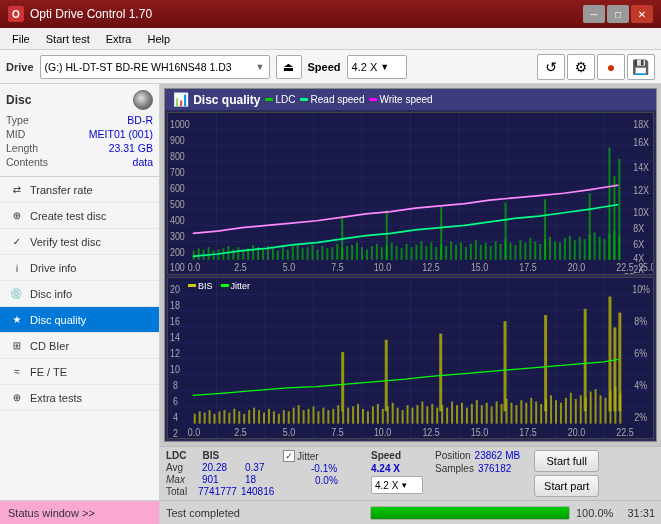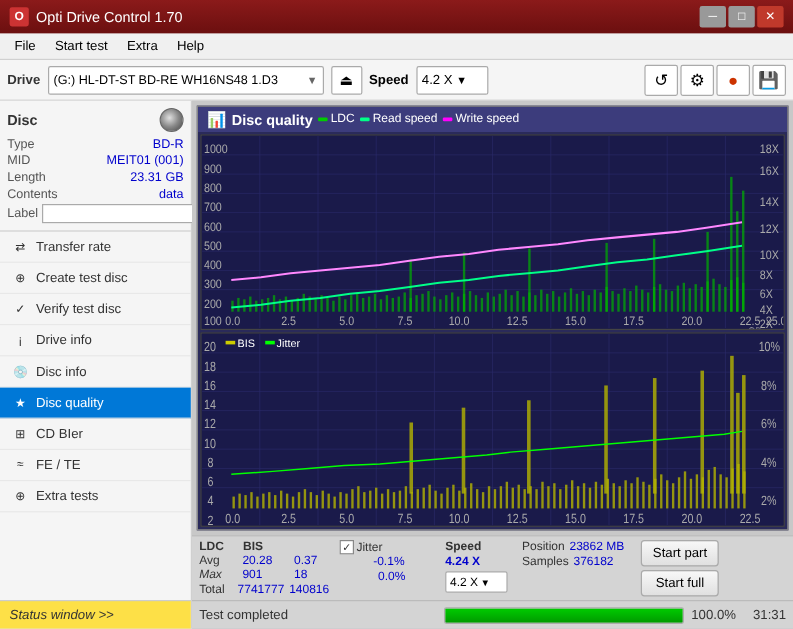--- a/index.html
+++ b/index.html
@@ -248,29 +248,28 @@
       margin-right: 6px;
       display: flex;
       align-items: center;
       justify-content: center;
       font-size: 10px;
     }
 
     
     .status-window-btn {
       height: 24px;
-      background: #fde047;
+      background: #f9a8d4;
       border-top: 1px solid #ccc;
       display: flex;
       align-items: center;
       padding: 0 8px;
       cursor: pointer;
       font-size: 11px;
       color: #333;
-      font-style: italic;
     }
 
     
     .main-content {
       flex: 1;
       display: flex;
       flex-direction: column;
       background: #c8c8c8;
       overflow: hidden;
     }
@@ -489,25 +488,20 @@
         <span class="disc-key">MID</span>
         <span class="disc-val">MEIT01 (001)</span>
       </div>
       <div class="disc-row">
         <span class="disc-key">Length</span>
         <span class="disc-val">23.31 GB</span>
       </div>
       <div class="disc-row">
         <span class="disc-key">Contents</span>
         <span class="disc-val">data</span>
-      </div>
-      <div class="label-row">
-        <span class="label-text">Label</span>
-        <input class="label-input" type="text" style="">
-        <div class="label-icon-btn">🔍</div>
       </div>
     </div>
 
     <div class="nav-items">
       <div class="nav-item">
         <span class="nav-item-icon">⇄</span>
         <span>Transfer rate</span>
       </div>
       <div class="nav-item">
         <span class="nav-item-icon">⊕</span>
@@ -972,22 +966,22 @@
           <span style="color:#333;">Position</span>
           <span style="color:#0000cc;">23862 MB</span>
         </div>
         <div style="font-size:10px;display:flex;gap:4px;">
           <span style="color:#333;">Samples</span>
           <span style="color:#0000cc;">376182</span>
         </div>
       </div>
 
       <div class="action-buttons">
+        <button class="action-btn">Start full</button>
         <button class="action-btn">Start part</button>
-        <button class="action-btn">Start full</button>
       </div>
     </div>
 
     <div class="bottom-status">
       <span class="status-text">Test completed</span>
       <div class="progress-bar-bg">
         <div class="progress-bar-fill" style="width:100%;"></div>
       </div>
       <span class="progress-text">100.0%</span>
       <span class="time-text">31:31</span>

